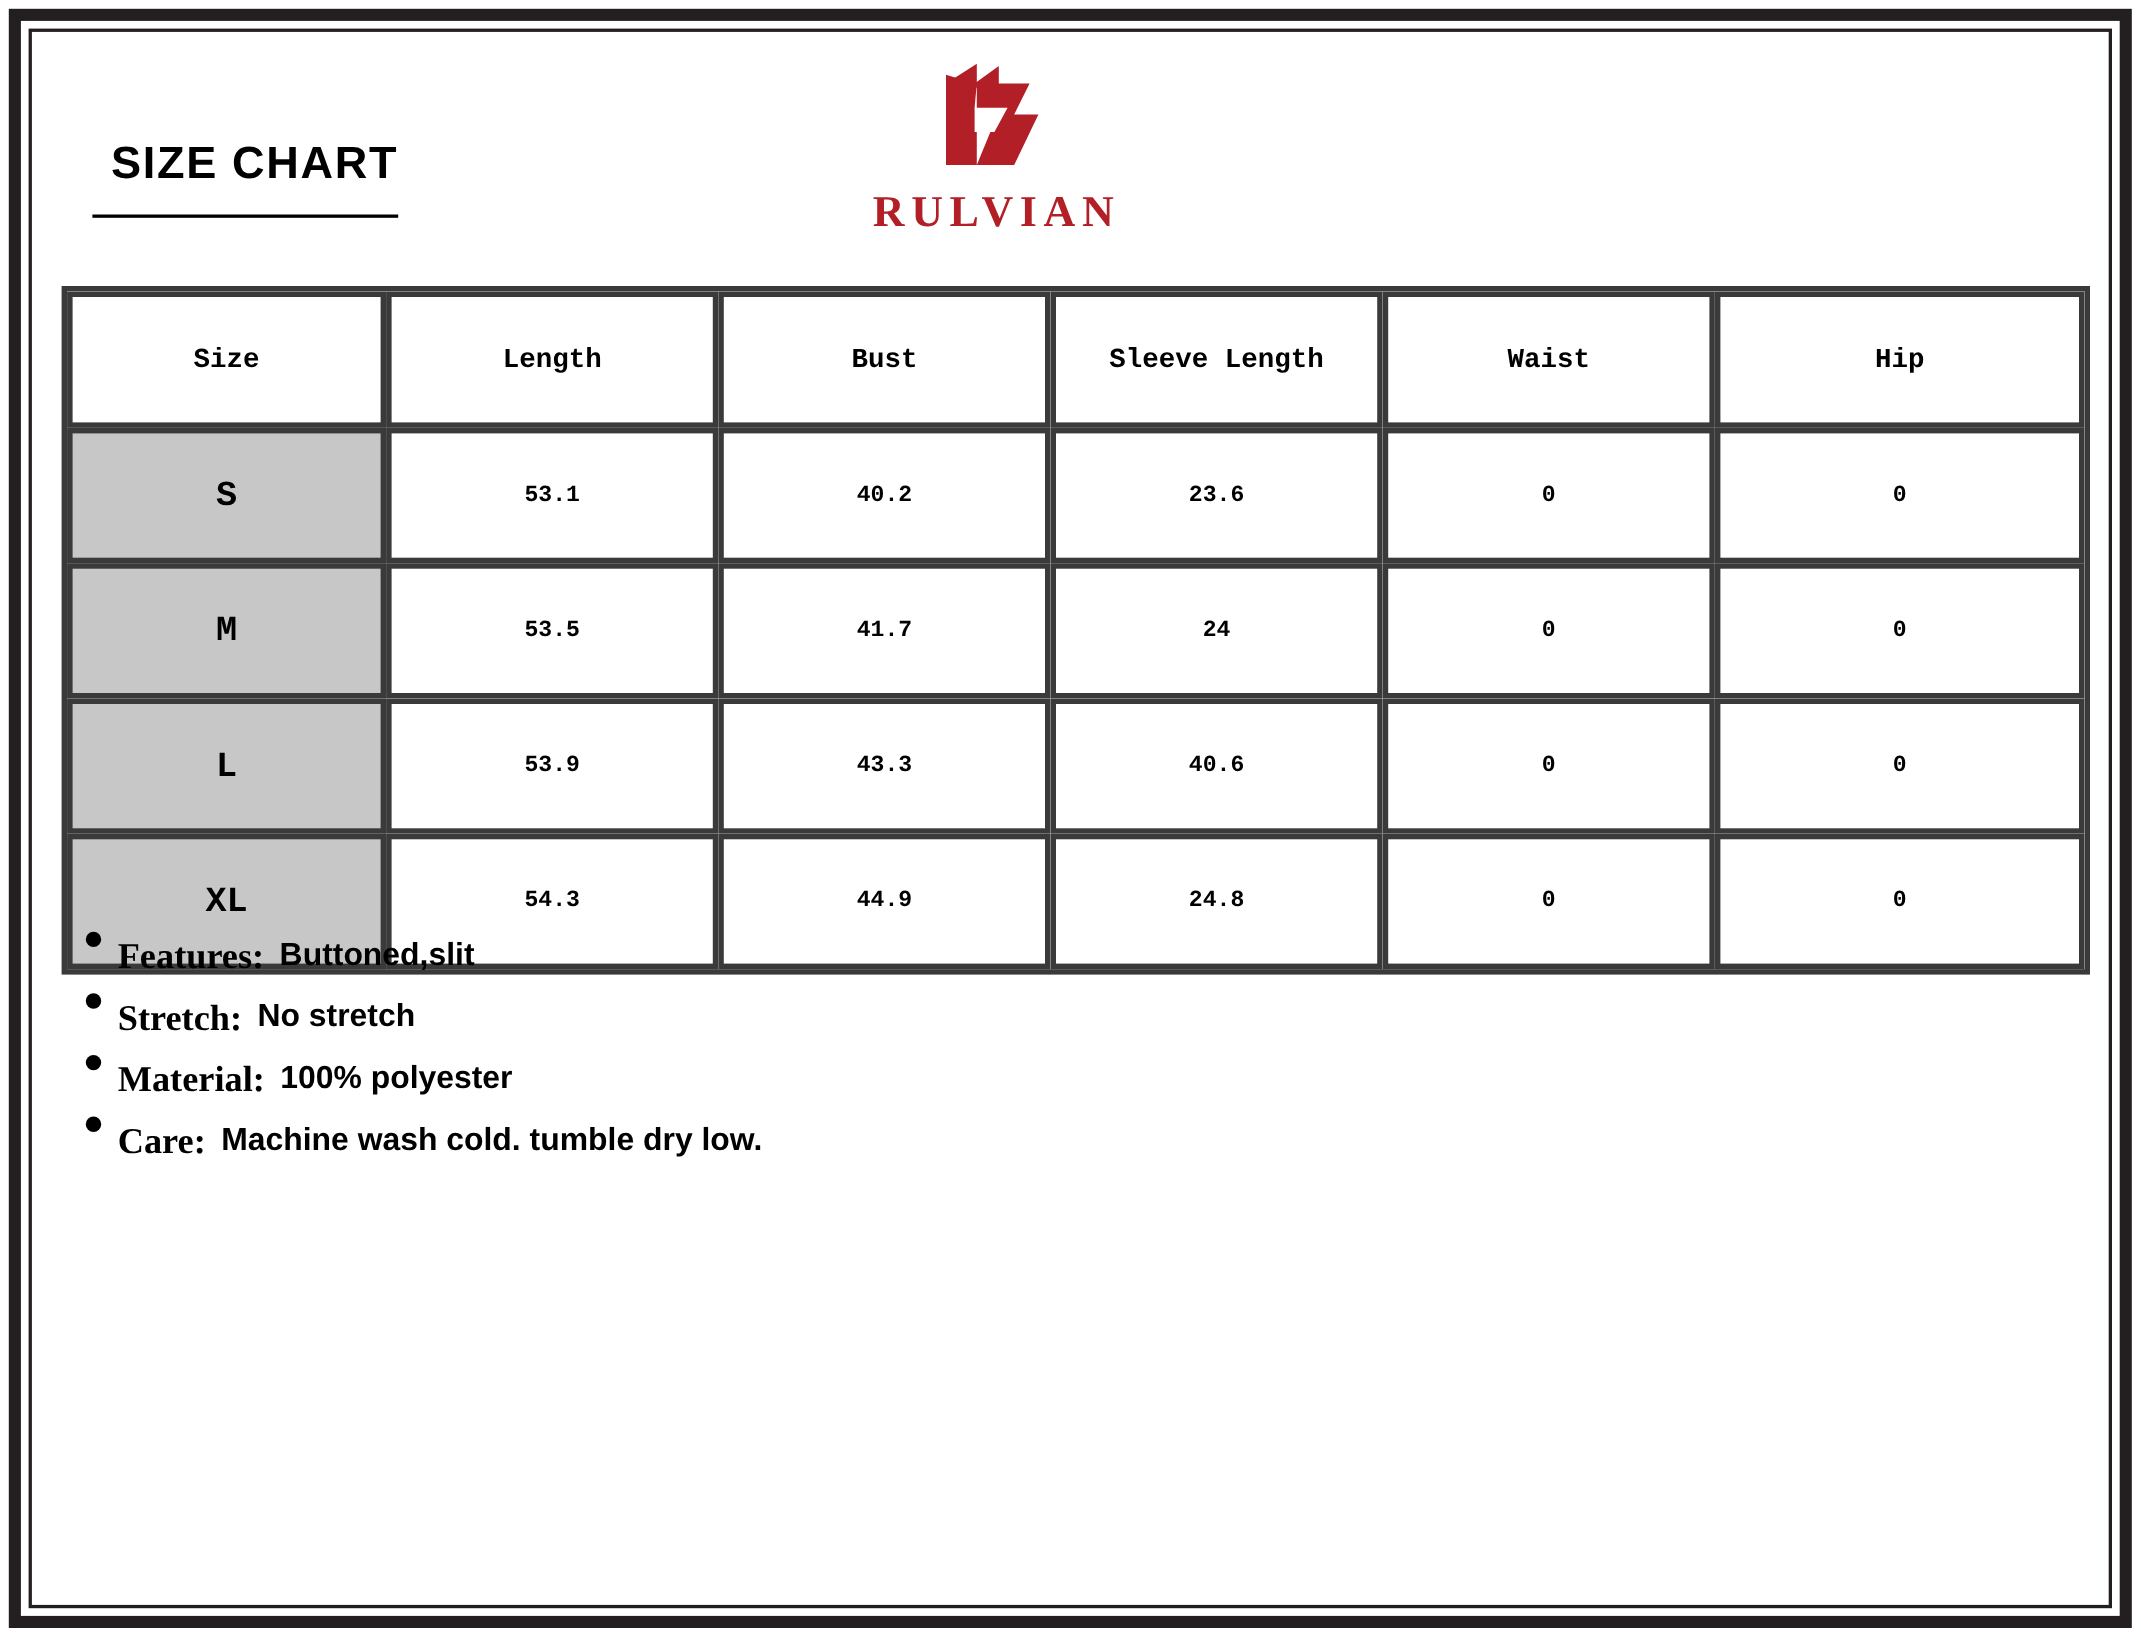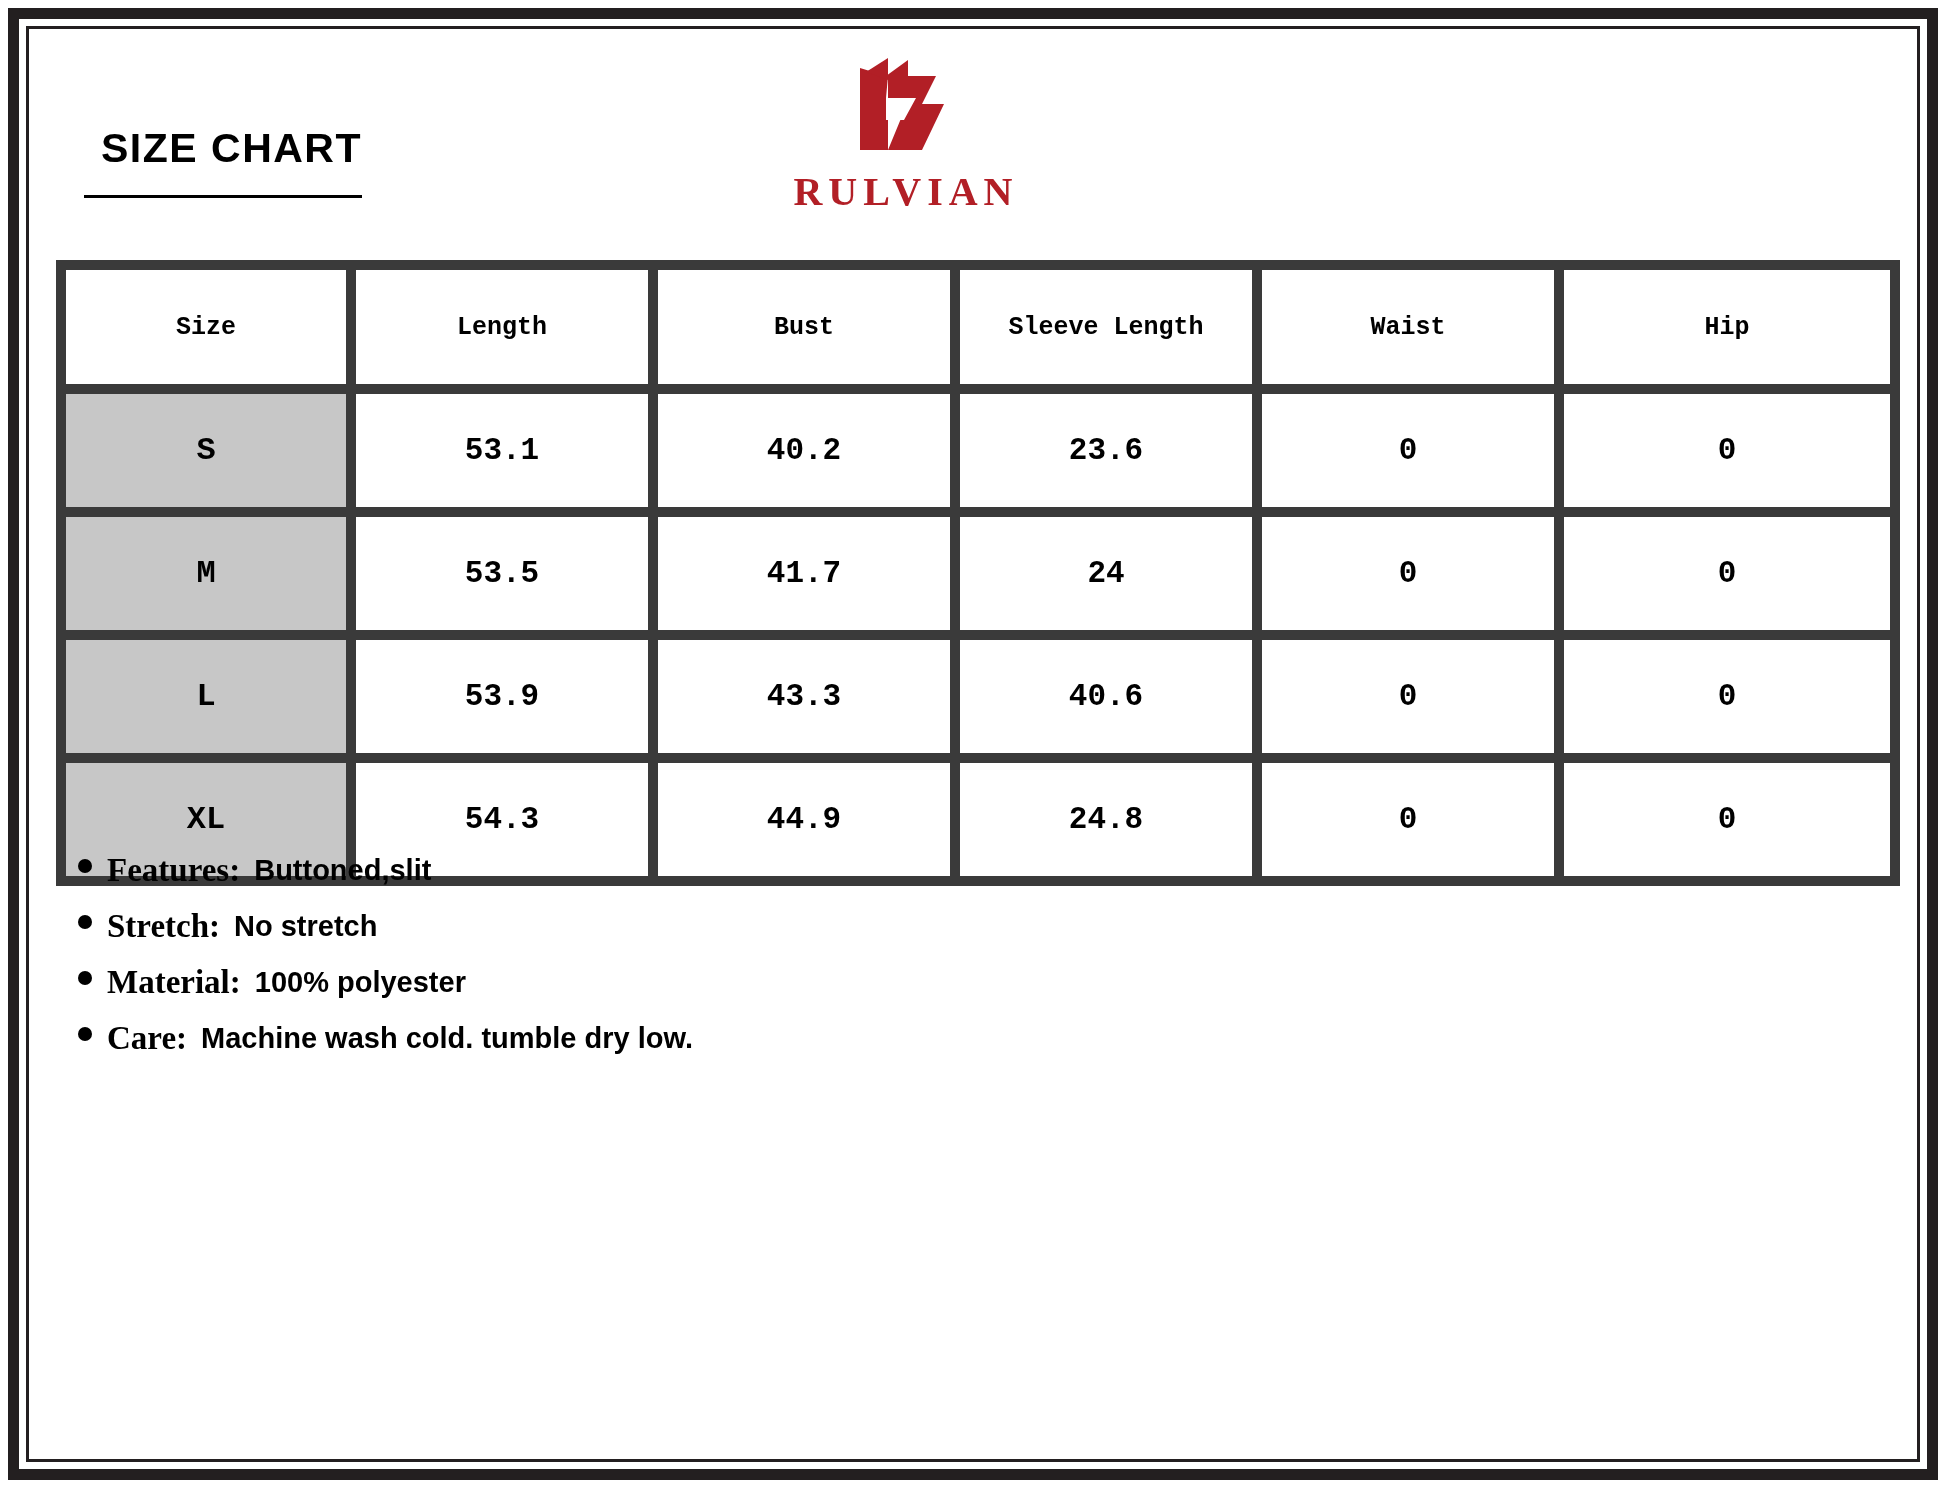--- a/index.html
+++ b/index.html
@@ -117,21 +117,21 @@
     font-weight: bold;
     background: #ffffff;
   }
   thead th {
     background: #c7c7c7;
     height: 112px;
     font-size: 25px;
   }
   tbody td {
     height: 111px;
-    font-size: 31px;
+    font-size: 21px;
   }
   tbody td.size-cell {
     background: #c7c7c7;
     font-size: 32px;
   }
   col.c-size { width: 290px; }
   col.c-len  { width: 302px; }
   col.c-bust { width: 302px; }
   col.c-slv  { width: 302px; }
   col.c-waist{ width: 302px; }
@@ -139,21 +139,21 @@
 
   
   .notes {
     position: absolute;
     left: 22px;
     top: 800px;
     width: 1700px;
   }
   .note-row {
     display: flex;
-    align-items: center;
+    align-items: flex-start;
     margin-bottom: 19px;
   }
   .bullet {
     width: 14px;
     height: 14px;
     border-radius: 50%;
     background: #000;
     margin-right: 15px;
     flex: 0 0 auto;
     position: relative;

